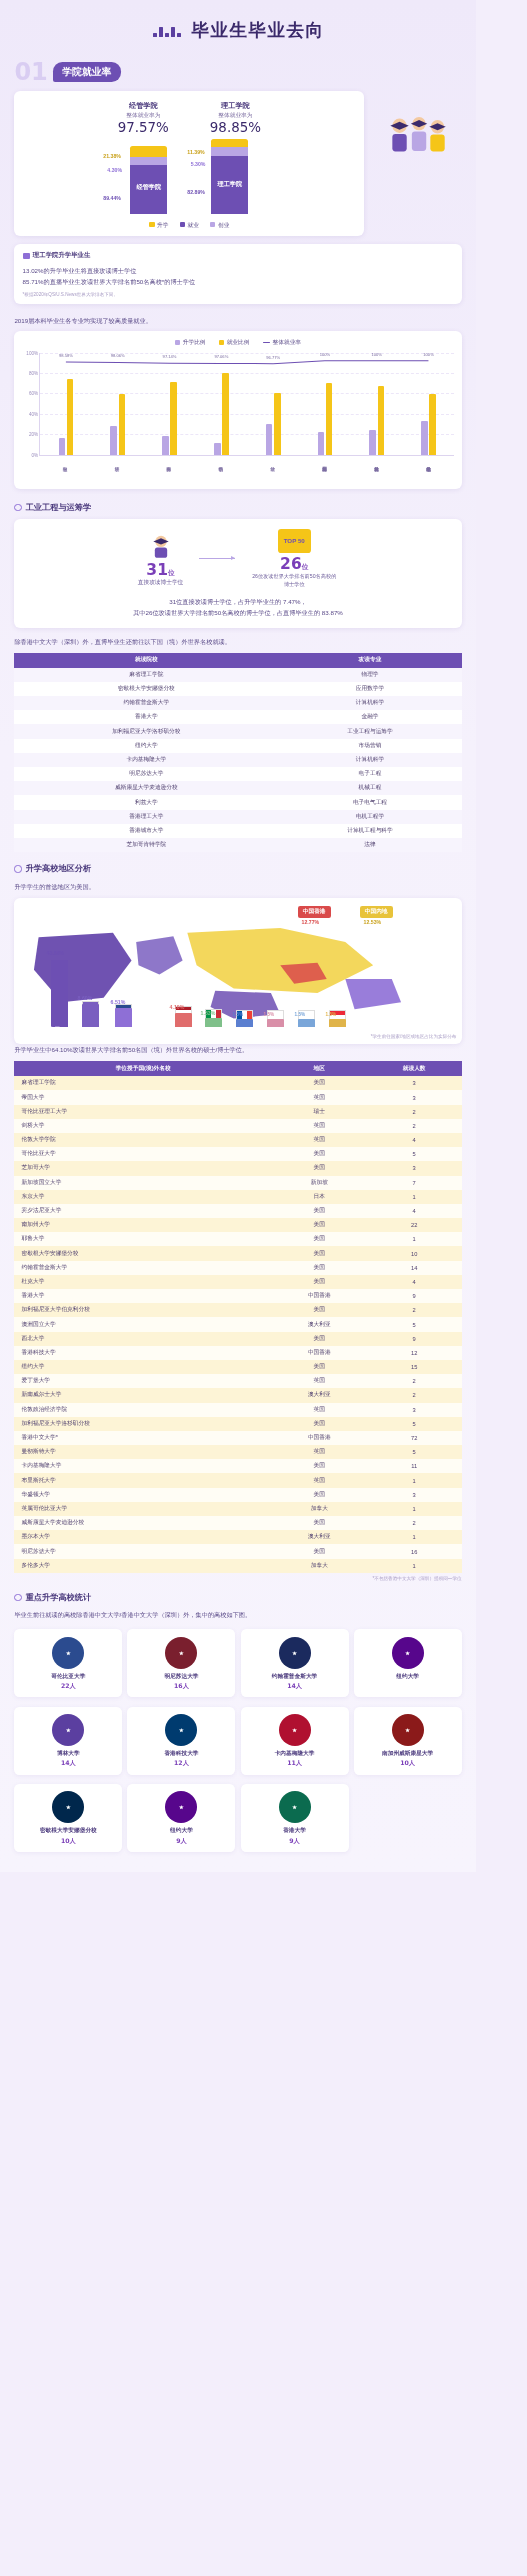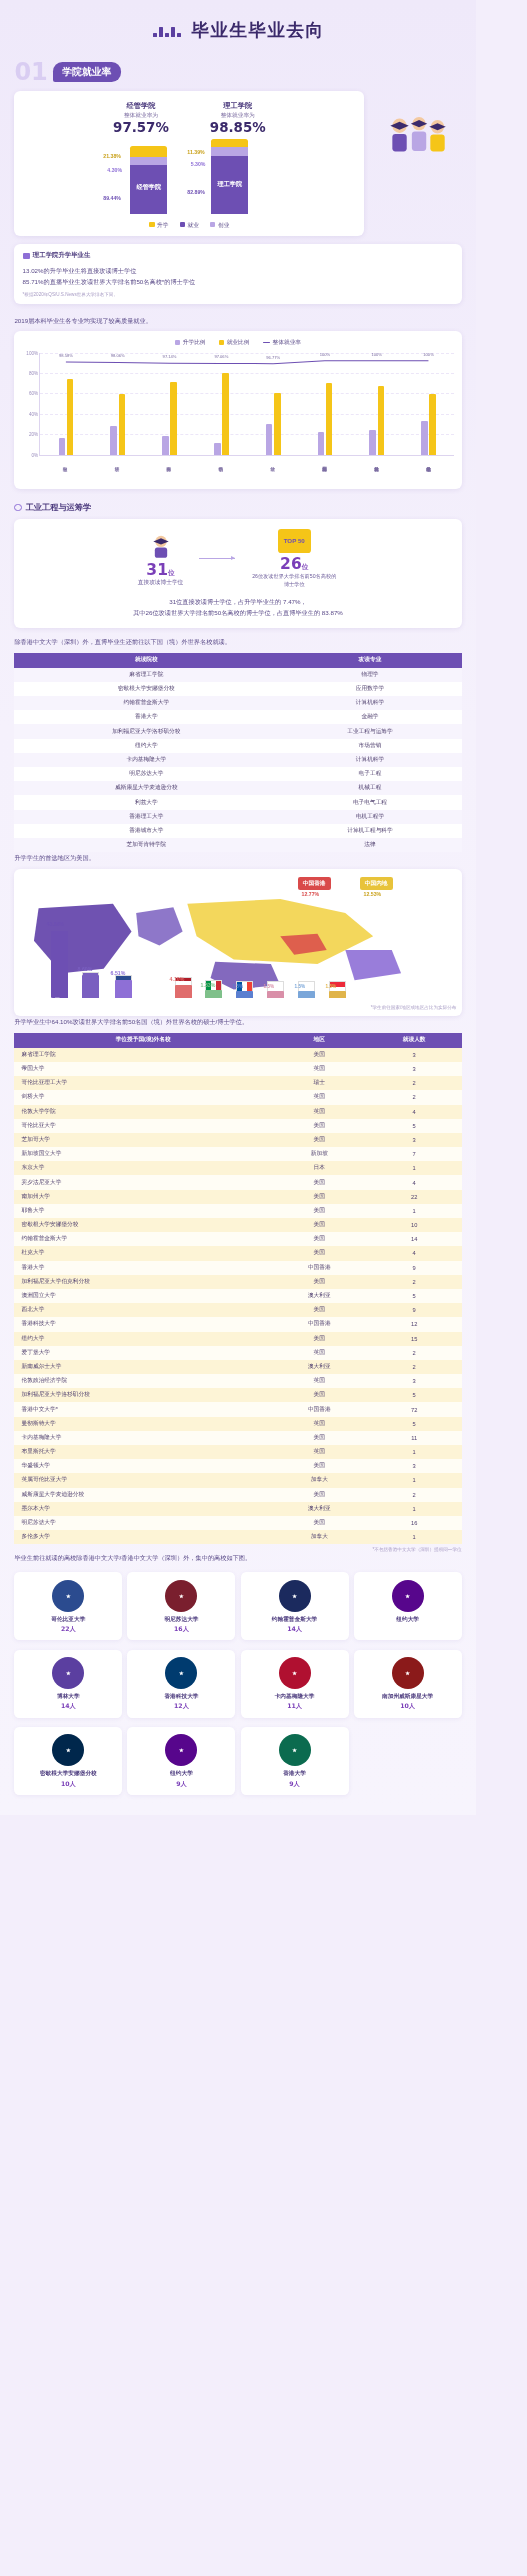--- a/index.html
+++ b/index.html
@@ -27,21 +27,21 @@
   .sub-head { display:flex; align-items:center; gap:4.1px; margin:11.3px 0 6.2px; font-size:8.2px; font-weight:bold; color:#4b3a7d; }
   .sub-dot { width:7.2px; height:7.2px; border:1.5px solid #8e6fd6; border-radius:50%; display:inline-block; }
 
   
   .emp-wrap { display:flex; gap:9.3px; align-items:flex-start; }
   .emp-chart { flex:1 1 auto; background:#fff; border-radius:6.2px; padding:9.3px 8.2px 6.2px; box-shadow:0 1px 5.2px rgba(90,60,160,.10); }
   .emp-top { display:flex; justify-content:center; gap:41px; margin-bottom:3.1px; }
   .emp-col-t { text-align:center; }
   .emp-col-t .nm { font-size:7.2px; font-weight:bold; color:#4b3a7d; }
   .emp-col-t .lb { font-size:5.7px; color:#7a6ba0; margin-top:1px; }
-  .emp-col-t .vl { font-size:13.4px; font-weight:bold; color:#3b2a6b; font-family:"DejaVu Sans", sans-serif; }
+  .emp-col-t .vl { font-size:13.4px; font-weight:normal; color:#3b2a6b; font-family:"DejaVu Sans", sans-serif; }
   .bars { position:relative; height:77px; display:flex; justify-content:center; align-items:flex-end; gap:44px; padding-bottom:1px; }
   .bar-group { position:relative; width:37px; }
   .bar-stack { width:37px; position:relative; }
   .seg { width:37px; position:relative; }
   .bar-label { position:absolute; bottom:0px; left:0; width:37px; text-align:center; color:#fff; font-size:6.2px; font-weight:bold; padding:3.1px 0 4.1px; }
   .pct-out { position:absolute; font-size:5.2px; font-weight:bold; white-space:nowrap; }
   .legend { display:flex; justify-content:center; gap:11.3px; margin-top:7.2px; font-size:5.7px; color:#5a4a88; }
   .legend i { display:inline-block; width:5.2px; height:5.2px; margin-right:2.6px; border-radius:1px; vertical-align:-0.5px; }
   .emp-people { width:88px; display:flex; flex-direction:column; align-items:center; padding-top:13.4px; }
 
@@ -377,20 +377,24 @@
             <td>香港城市大学</td>
             <td>计算机工程与科学</td>
           </tr>
           <tr>
             <td>芝加哥肯特学院</td>
             <td>法律</td>
           </tr>
         </tbody>
     </table>
 
+    <div class="sub-head">
+      <span class="sub-dot"></span>
+      <span>升学高校地区分析</span>
+    </div>
     <div class="body-p" style="margin-top:0">升学学生的首选地区为美国。</div>
 
     <div class="map-box">
       <div class="map-canvas">
         <svg width="100%" height="129" viewBox="0 0 940 250">
           <rect x="0" y="0" width="940" height="250" fill="#ffffff"></rect>
           <path d="M40 60 L200 50 L240 110 L180 190 L90 200 L30 130 Z" fill="#5f3fa8" opacity="0.9"></path>
           <path d="M250 70 L330 58 L350 110 L300 140 L255 120 Z" fill="#7a5fc0" opacity="0.85"></path>
           <path d="M360 50 L560 40 L700 70 L760 120 L640 180 L460 170 L380 120 Z" fill="#f2d34a" opacity="0.9"></path>
           <path d="M420 175 L540 180 L560 225 L460 235 L410 210 Z" fill="#6d4fb3" opacity="0.85"></path>
@@ -636,20 +640,24 @@
           </tr>
           <tr>
             <td>多伦多大学</td>
             <td>加拿大</td>
             <td>1</td>
           </tr>
         </tbody>
     </table>
     <div class="mini-note" style="text-align:right">*不包括香港中文大学（深圳）授权同一学位</div>
 
+    <div class="sub-head">
+      <span class="sub-dot"></span>
+      <span>重点升学高校统计</span>
+    </div>
     <div class="body-p" style="margin-top:0">毕业生前往就读的高校除香港中文大学/香港中文大学（深圳）外，集中的高校如下图。</div>
     <div class="schools" id="schools">
         <div class="school">
           <div class="crest" style="background: rgb(43, 75, 143);">★</div>
           <div class="s-nm">哥伦比亚大学</div>
           <div class="s-ct">22人</div>
         </div>
         <div class="school">
           <div class="crest" style="background: rgb(122, 31, 46);">★</div>
           <div class="s-nm">明尼苏达大学</div>

